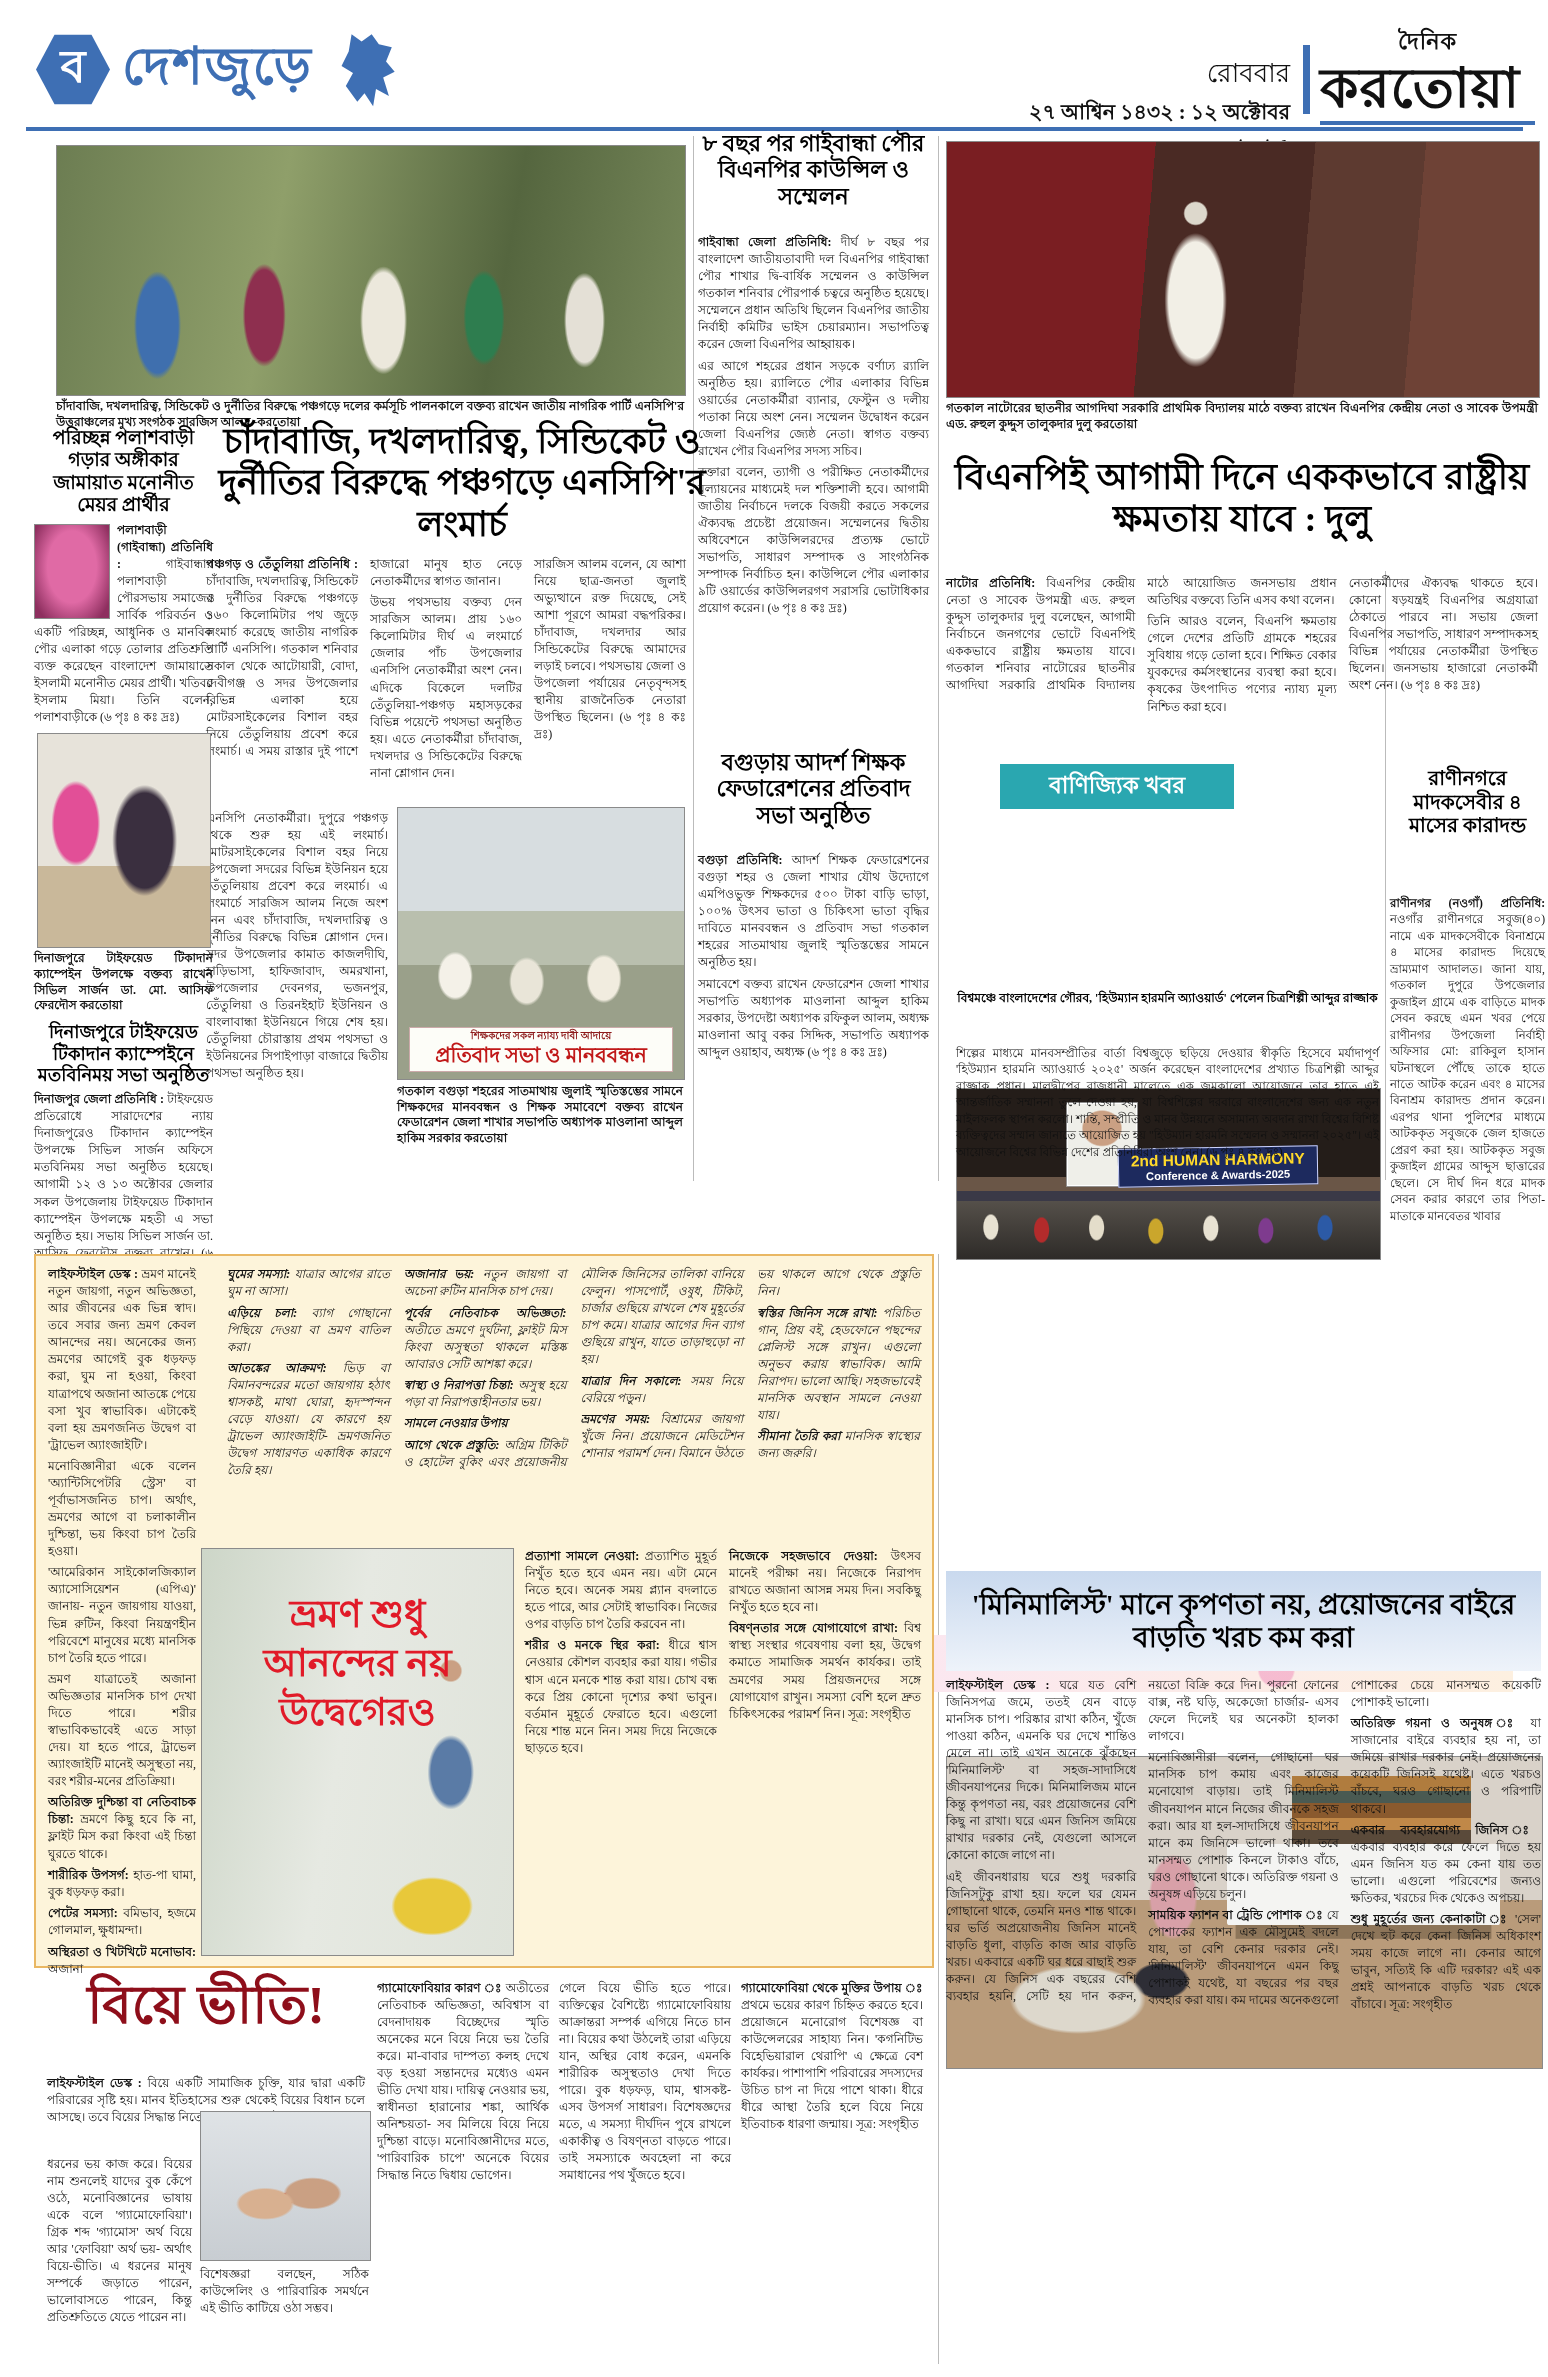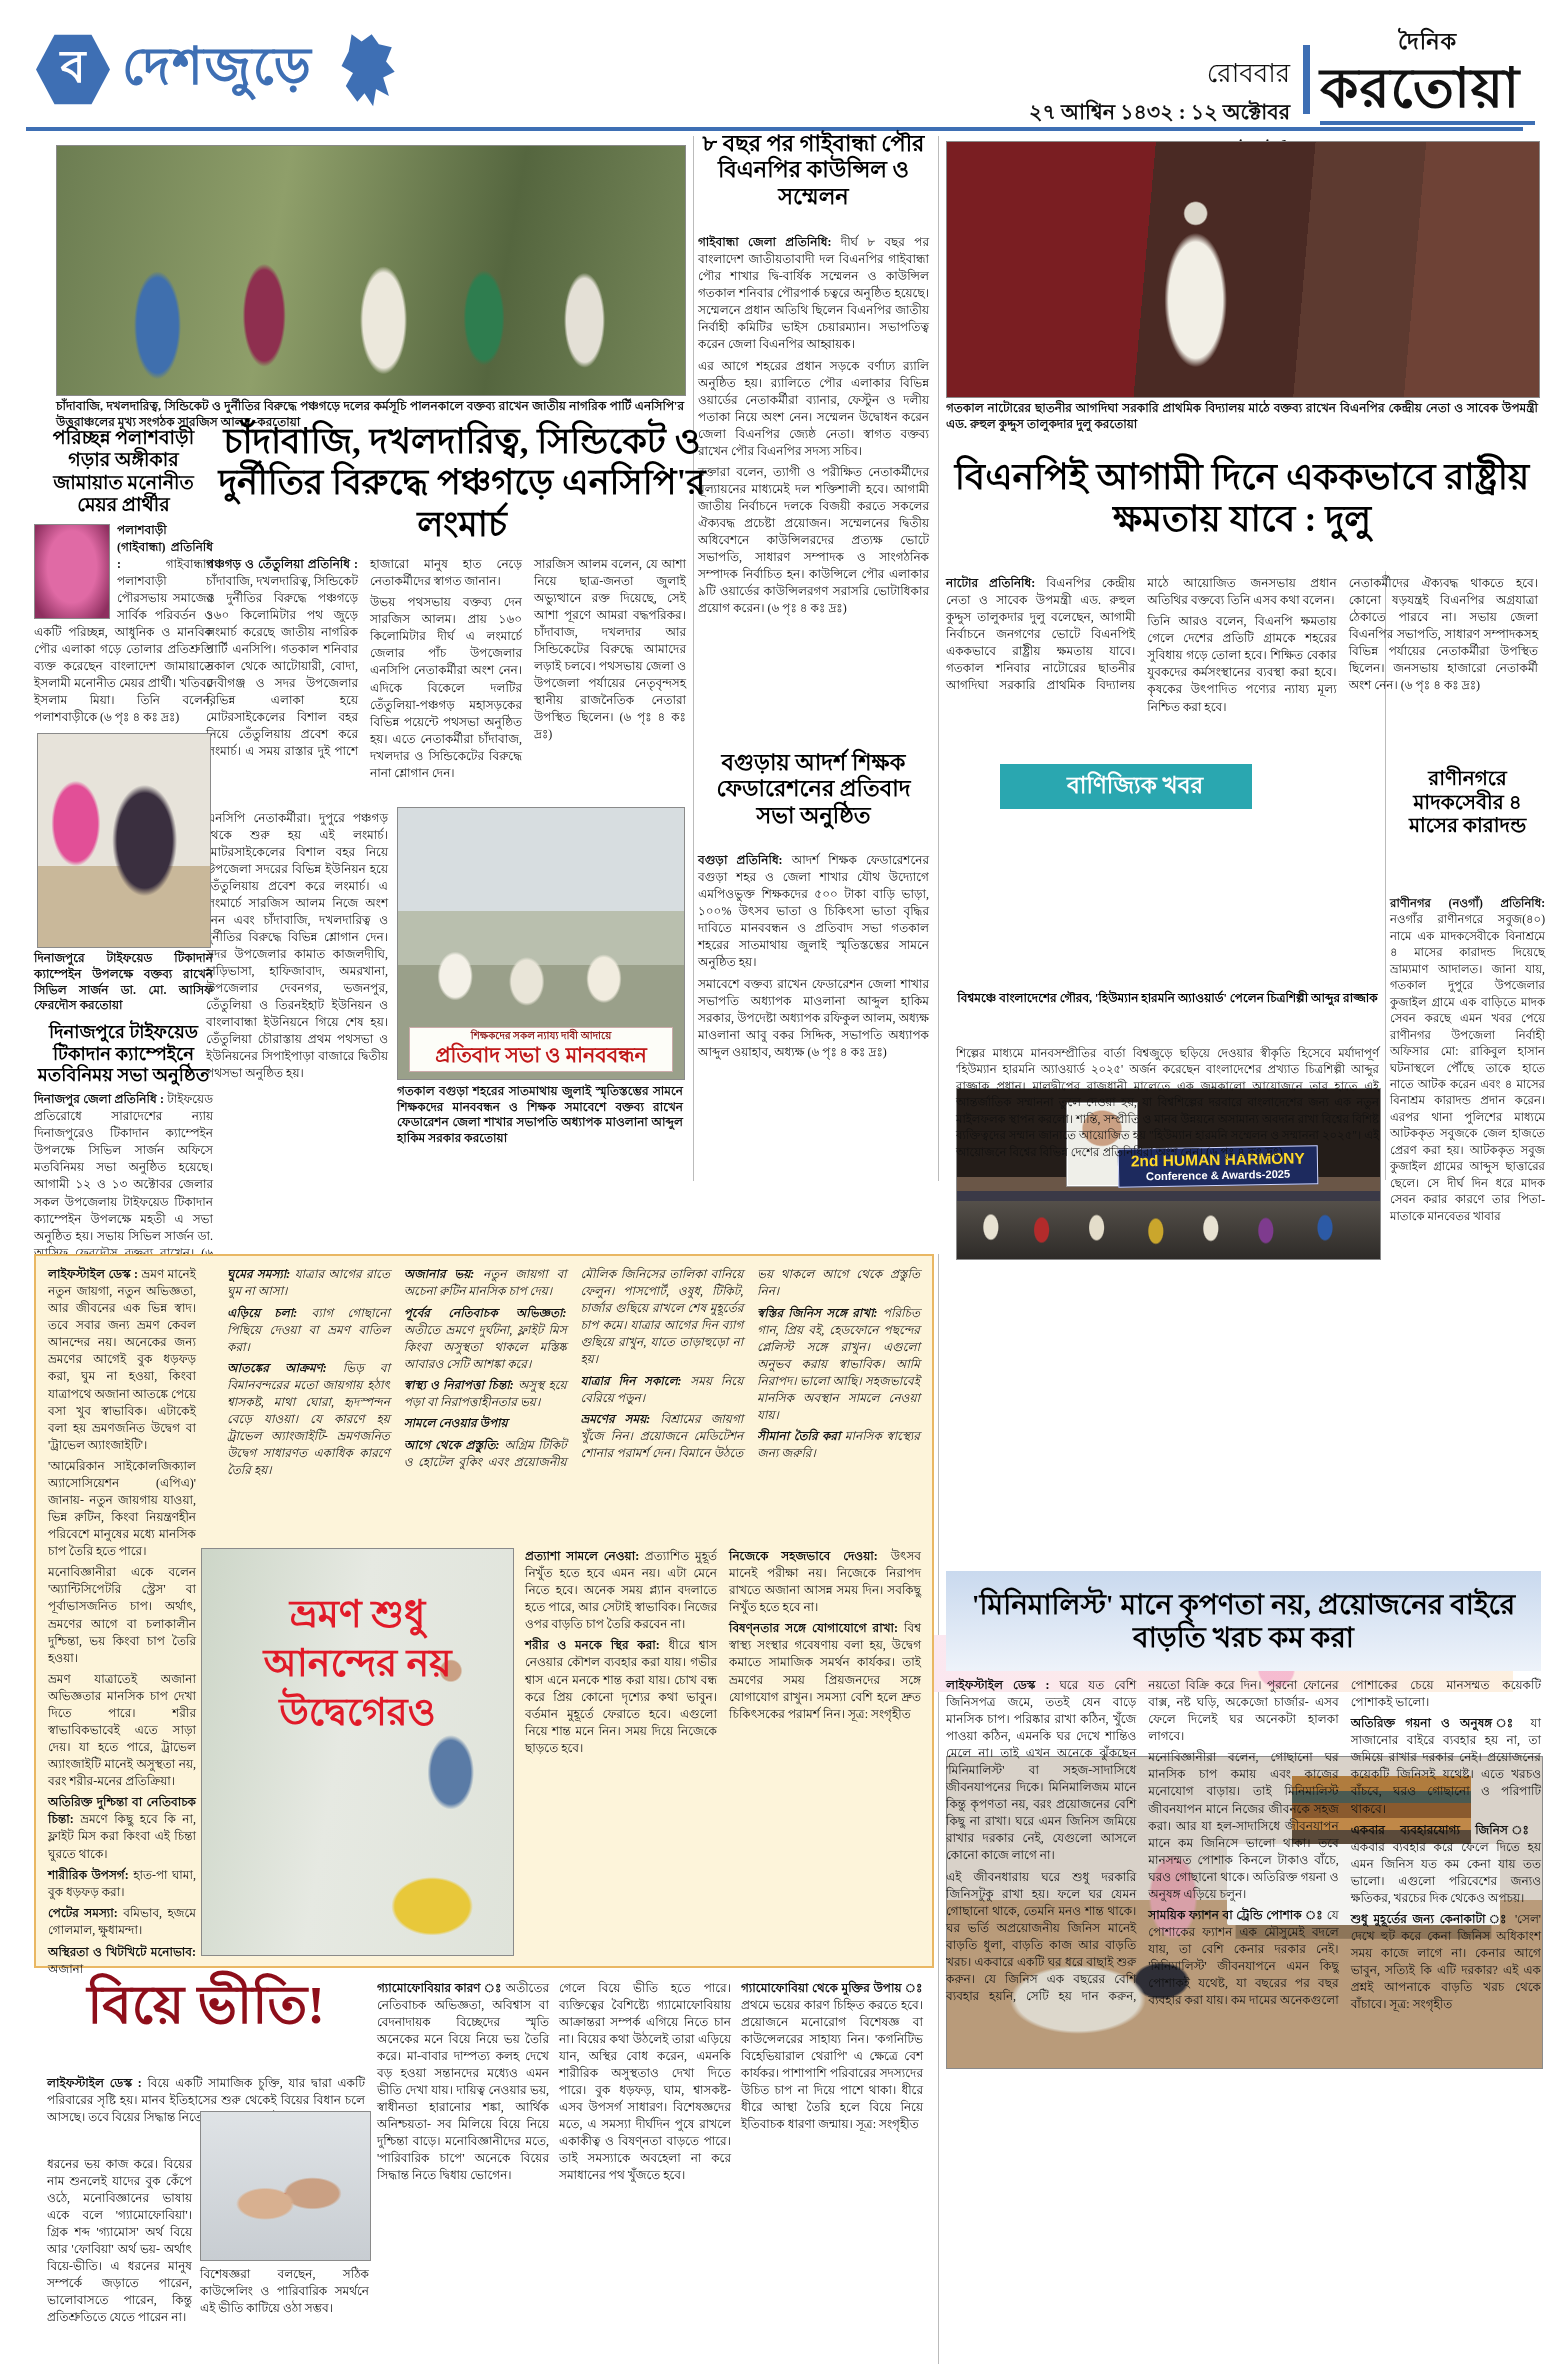--- a/index.html
+++ b/index.html
@@ -88,21 +88,21 @@
      linear-gradient(100deg,#cdd6c8,#e6e9e2 45%,#dfe3da);position:relative;}
   .travel-head{position:absolute;left:6%;top:10%;width:88%;color:#e11a28;font-weight:900;
      font-size:38px;line-height:1.3;text-align:center;white-space:pre-line;}
   .ph-rings{background:
      radial-gradient(47px 26px at 38% 62%,#d8b090 0 55%,transparent 62%),
      radial-gradient(47px 26px at 66% 55%,#caa083 0 55%,transparent 62%),
      radial-gradient(12px 8.6px at 52% 58%,#b01818 0 60%,transparent 70%),
      linear-gradient(#dfe3e6,#c8cdd2);}
   
   .teal-banner{background:#2aa7b0;color:#fff;font-weight:900;font-size:23px;display:flex;
-     align-items:center;justify-content:center;padding-left:18px;}
+     align-items:center;justify-content:center;}
   .ls-banner{background:
      radial-gradient(circle at 10% 50%,rgba(228,60,150,.30) 0 19px,transparent 20.6px),
      radial-gradient(circle at 26% 20%,rgba(240,150,40,.35) 0 13.8px,transparent 15.5px),
      radial-gradient(circle at 44% 80%,rgba(228,60,150,.25) 0 15.5px,transparent 17px),
      radial-gradient(circle at 66% 30%,rgba(240,150,40,.30) 0 17px,transparent 19px),
      radial-gradient(circle at 84% 60%,rgba(228,60,150,.28) 0 17px,transparent 19px),
      linear-gradient(90deg,#fbe9f1,#fdeeda 30%,#fbe7f0 60%,#fdf0e0);
      display:flex;align-items:center;justify-content:center;position:relative;}
   .ls-banner .ribbon{position:absolute;left:249px;top:3.4px;width:22.4px;height:50px;
      background:linear-gradient(#e01840,#f08a28);}
@@ -220,22 +220,22 @@
     </div>
 
   <div class="abs ls-banner" style="left:34px;top:1190px;width:1479px;height:57px;">
     <div class="ribbon"></div>
     <div class="ls-title">লাইফ স্টাইল</div>
   </div>
 
   <div class="abs ls-box" style="left:34px;top:1254px;width:896px;height:710px;">
     <div class="abs body-text" style="left:12px;top:10.3px;width:148px;height:686px;">
         <p><b>লাইফস্টাইল ডেস্ক : </b>ভ্রমণ মানেই নতুন জায়গা, নতুন অভিজ্ঞতা, আর জীবনের এক ভিন্ন স্বাদ। তবে সবার জন্য ভ্রমণ কেবল আনন্দের নয়। অনেকের জন্য ভ্রমণের আগেই বুক ধড়ফড় করা, ঘুম না হওয়া, কিংবা যাত্রাপথে অজানা আতঙ্কে পেয়ে বসা খুব স্বাভাবিক। এটাকেই বলা হয় ভ্রমণজনিত উদ্বেগ বা 'ট্রাভেল অ্যাংজাইটি'।</p>
+        <p>মনোবিজ্ঞানীরা একে বলেন 'অ্যান্টিসিপেটরি স্ট্রেস' বা পূর্বাভাসজনিত চাপ। অর্থাৎ, ভ্রমণের আগে বা চলাকালীন দুশ্চিন্তা, ভয় কিংবা চাপ তৈরি হওয়া।</p>
         <p>'আমেরিকান সাইকোলজিক্যাল অ্যাসোসিয়েশন (এপিএ)' জানায়- নতুন জায়গায় যাওয়া, ভিন্ন রুটিন, কিংবা নিয়ন্ত্রণহীন পরিবেশে মানুষের মধ্যে মানসিক চাপ তৈরি হতে পারে।</p>
-        <p>মনোবিজ্ঞানীরা একে বলেন 'অ্যান্টিসিপেটরি স্ট্রেস' বা পূর্বাভাসজনিত চাপ। অর্থাৎ, ভ্রমণের আগে বা চলাকালীন দুশ্চিন্তা, ভয় কিংবা চাপ তৈরি হওয়া।</p>
         <p>ভ্রমণ যাত্রাতেই অজানা অভিজ্ঞতার মানসিক চাপ দেখা দিতে পারে। শরীর স্বাভাবিকভাবেই এতে সাড়া দেয়। যা হতে পারে, ট্রাভেল অ্যাংজাইটি মানেই অসুস্থতা নয়, বরং শরীর-মনের প্রতিক্রিয়া।</p>
         <p><b>অতিরিক্ত দুশ্চিন্তা বা নেতিবাচক চিন্তা: </b>ভ্রমণে কিছু হবে কি না, ফ্লাইট মিস করা কিংবা এই চিন্তা ঘুরতে থাকে।</p>
         <p><b>শারীরিক উপসর্গ: </b>হাত-পা ঘামা, বুক ধড়ফড় করা।</p>
         <p><b>পেটের সমস্যা: </b>বমিভাব, হজমে গোলমাল, ক্ষুধামন্দা।</p>
         <p><b>অস্থিরতা ও খিটখিটে মনোভাব: </b>অজানা</p>
       </div>
     <div class="abs body-text cols4" style="left:191px;top:10.3px;width:693px;height:274px;">
         <p><b>ঘুমের সমস্যা: </b>যাত্রার আগের রাতে ঘুম না আসা।</p>
         <p><b>এড়িয়ে চলা: </b>ব্যাগ গোছানো পিছিয়ে দেওয়া বা ভ্রমণ বাতিল করা।</p>
         <p><b>আতঙ্কের আক্রমণ: </b>ভিড় বা বিমানবন্দরের মতো জায়গায় হঠাৎ শ্বাসকষ্ট, মাথা ঘোরা, হৃদস্পন্দন বেড়ে যাওয়া। যে কারণে হয় ট্রাভেল অ্যাংজাইটি- ভ্রমণজনিত উদ্বেগ সাধারণত একাধিক কারণে তৈরি হয়।</p>

